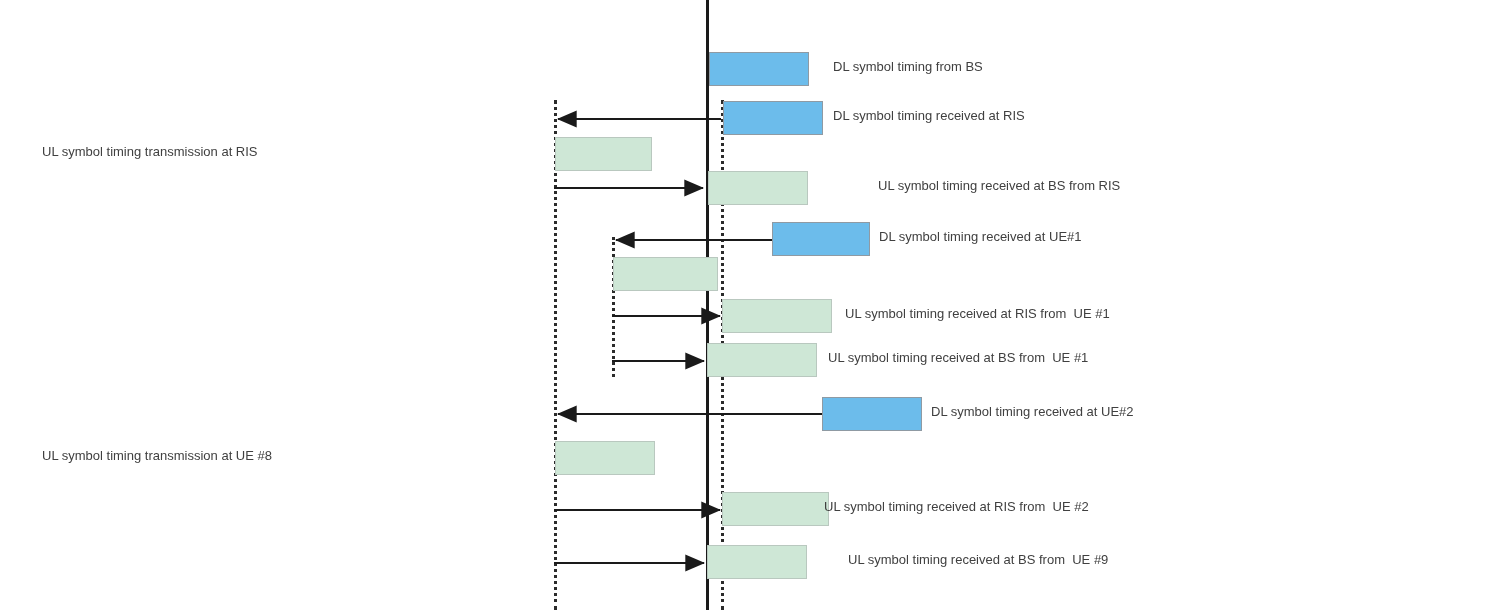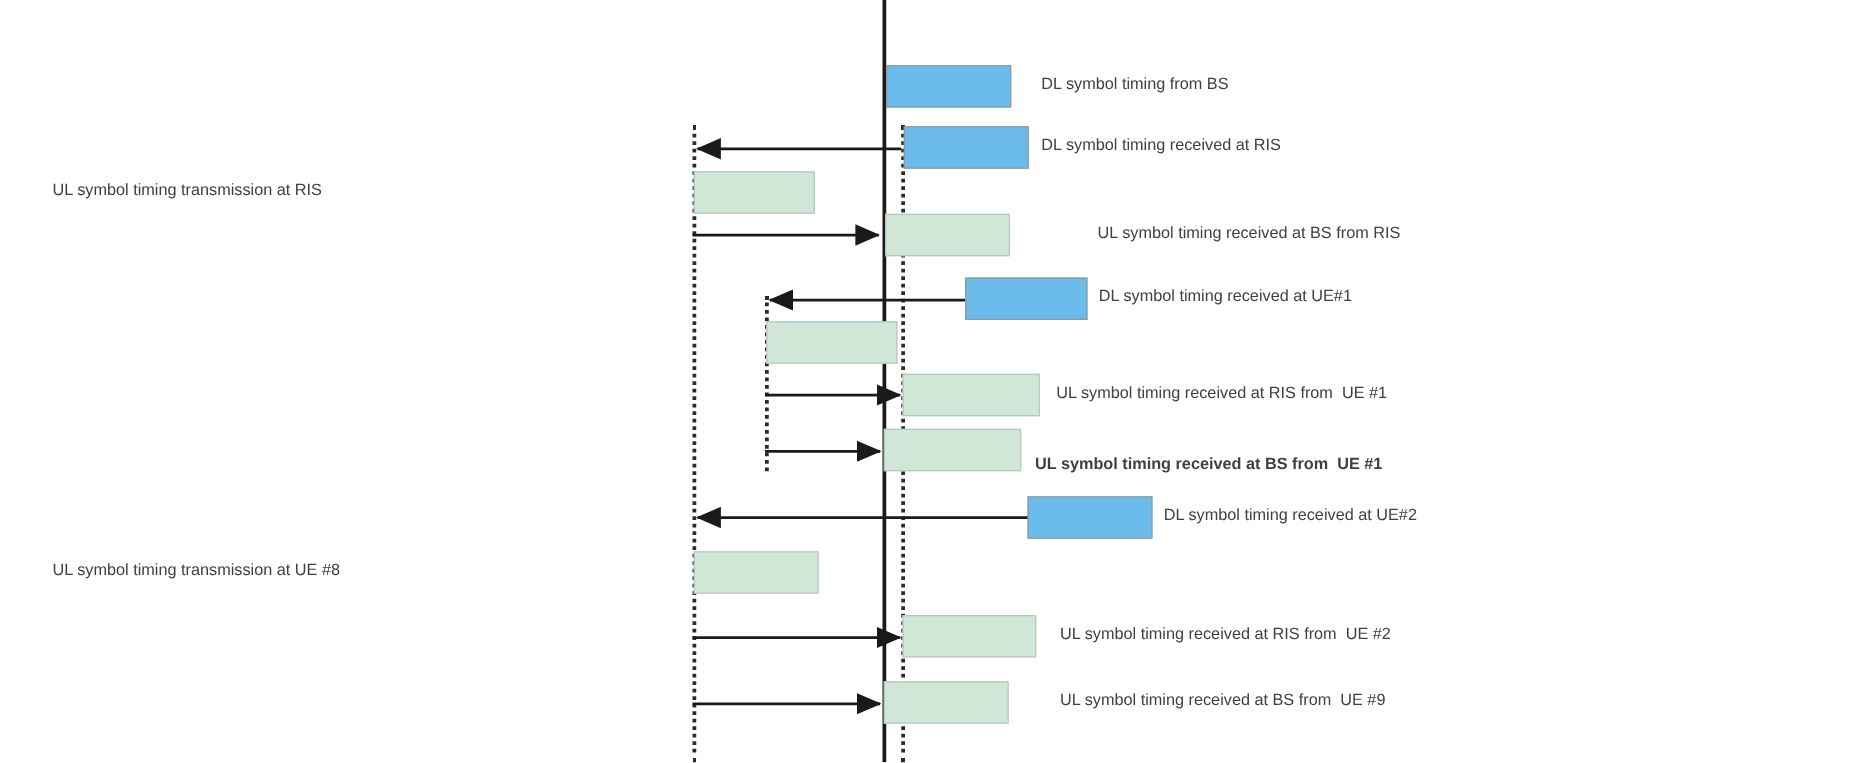--- a/index.html
+++ b/index.html
@@ -106,25 +106,25 @@
   <div class="label" style="left:833px; top:60px;">DL symbol timing from BS</div>
 
   <div class="label" style="left:833px; top:109px;">DL symbol timing received at RIS</div>
 
   <div class="label" style="left:833px; top:179px;margin-left:45px;">UL symbol timing received at BS from RIS</div>
 
   <div class="label" style="left:879px; top:230px;">DL symbol timing received at UE#1</div>
 
   <div class="label" style="left:845px; top:307px;">UL symbol timing received at RIS from  UE #1</div>
 
-  <div class="label" style="left:828px; top:364px;font-weight:bold;">UL symbol timing received at BS from  UE #1</div>
+  <div class="label" style="left:828px; top:351px;">UL symbol timing received at BS from  UE #1</div>
 
   <div class="label" style="left:931px; top:405px;">DL symbol timing received at UE#2</div>
 
-  <div class="label" style="left:848px; top:500px;">UL symbol timing received at RIS from  UE #2</div>
+  <div class="label" style="left:824px; top:500px;">UL symbol timing received at RIS from  UE #2</div>
 
   <div class="label" style="left:848px; top:553px;">UL symbol timing received at BS from  UE #9</div>
 
   <div class="label label-left" style="left:0px; top:145px; width:546px;">UL symbol timing transmission at RIS</div>
 
 
   <div class="label label-left" style="left:0px; top:449px; width:546px;">UL symbol timing transmission at UE #8</div>
 
 </div>
 

